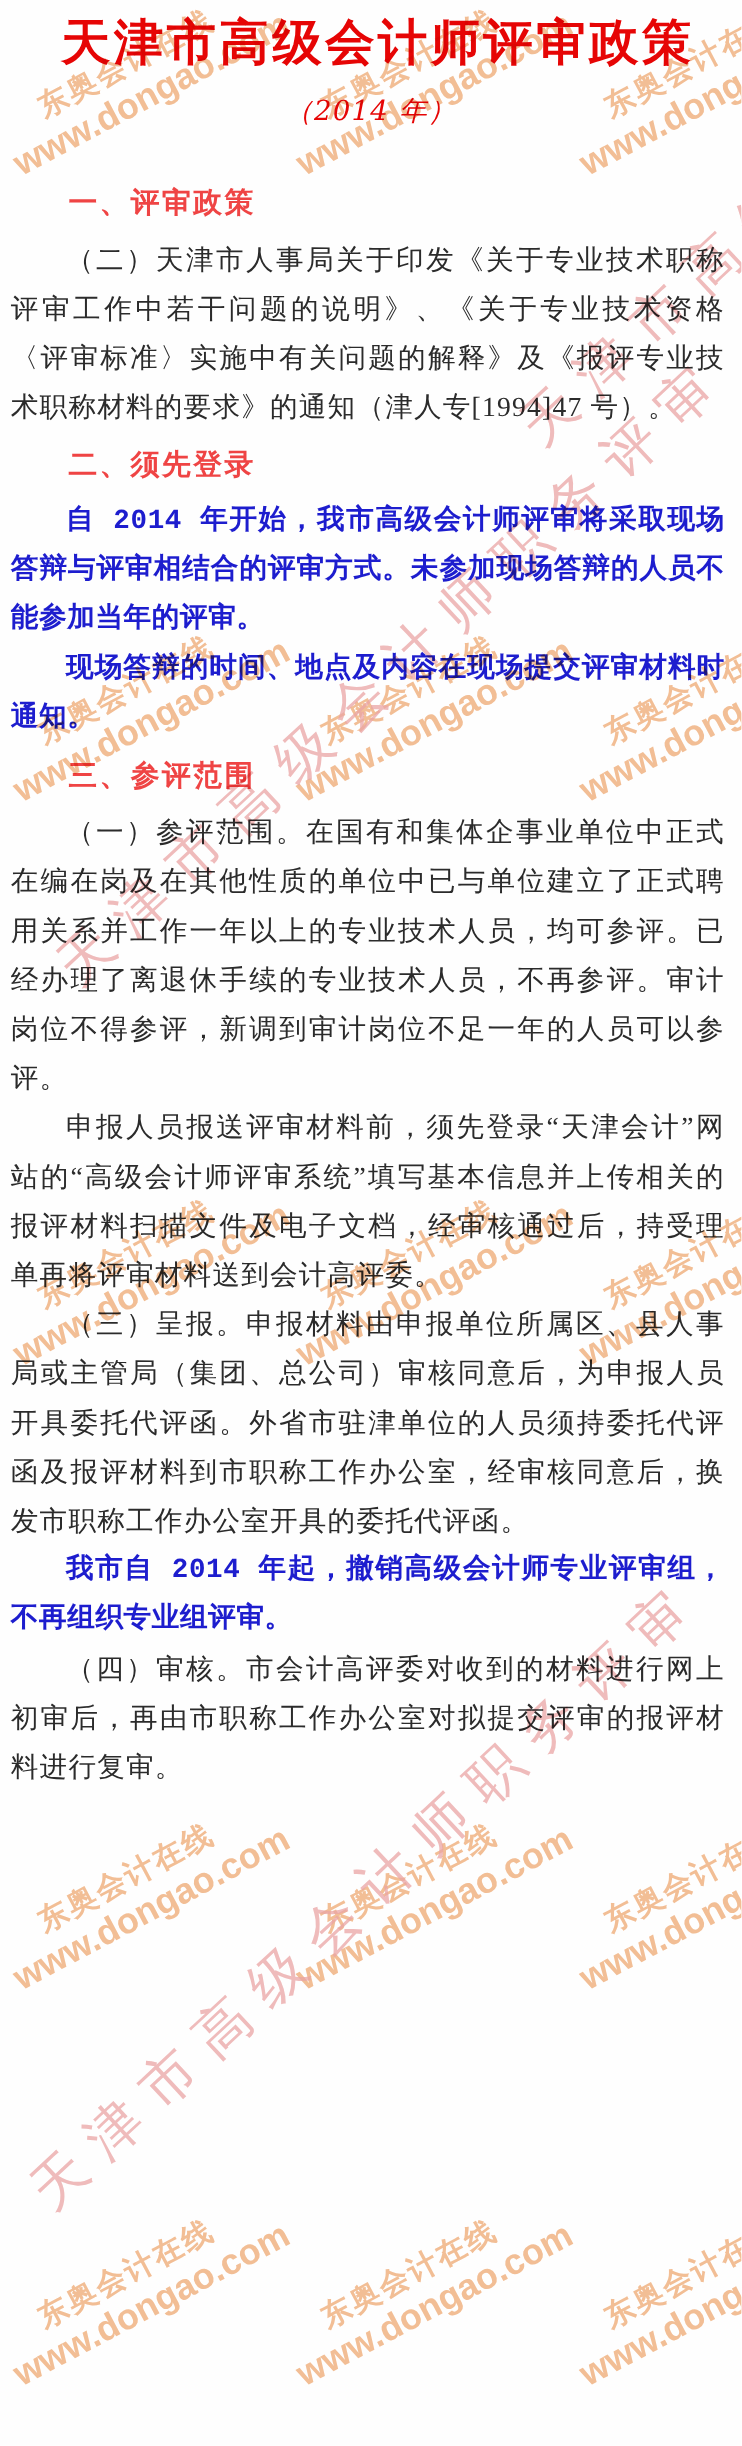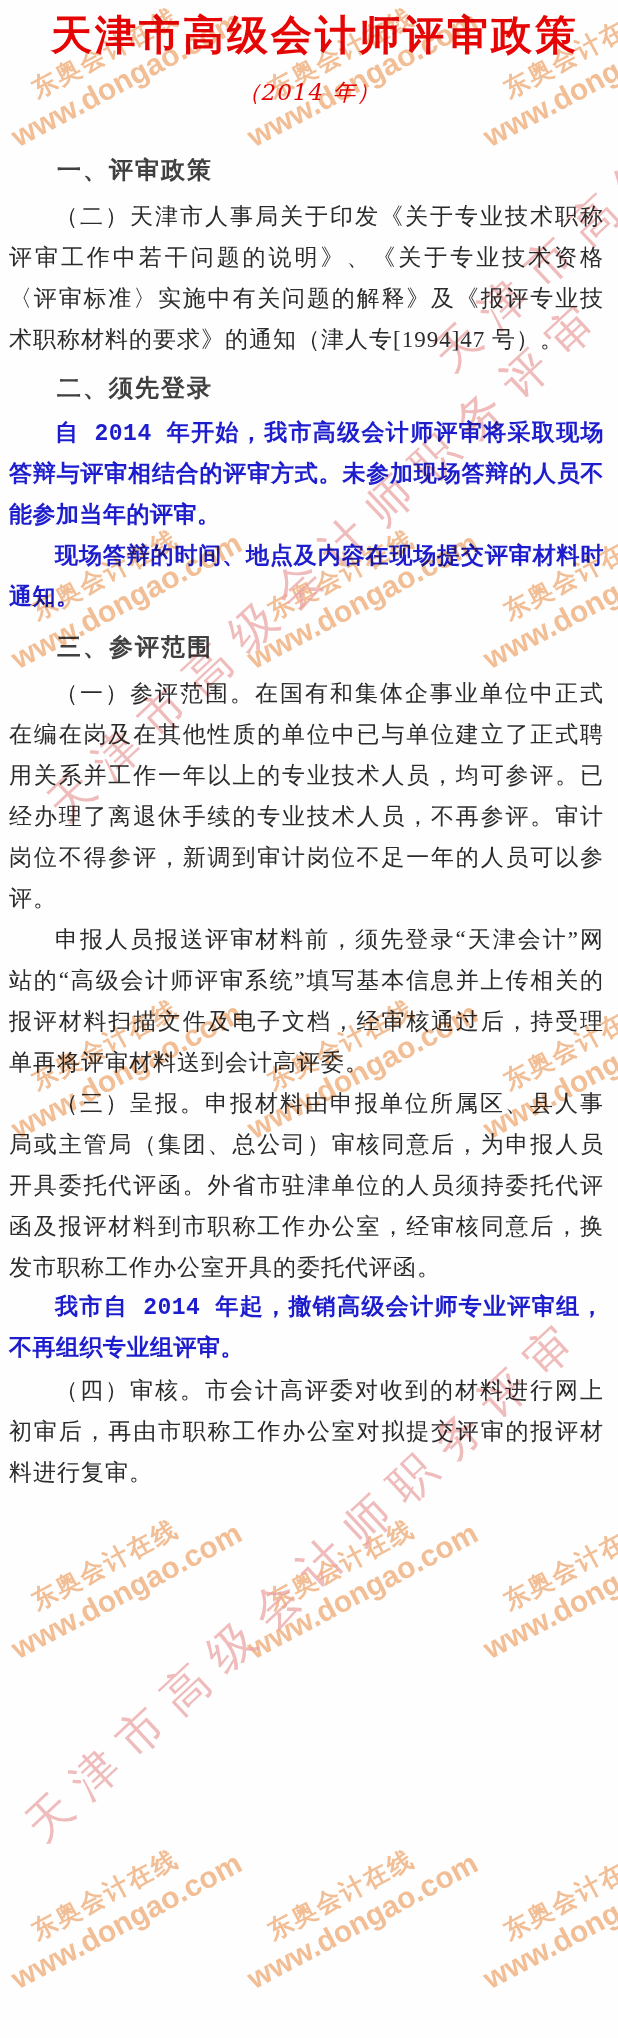--- a/index.html
+++ b/index.html
@@ -40,21 +40,21 @@
     color:#2b2b2b;
     text-align:justify;
     z-index:1;
   }
   .sec-heading{
     margin:6px 0 4px 0;
     font-family:"Liberation Sans", sans-serif;
     font-weight:bold;
     font-size:24px;
     line-height:44px;
-    color:#404040;
+    color:#ef4444;
     text-indent:2em;
     letter-spacing:2px;
   }
   .para{
     margin:0;
     text-indent:2em;
   }
   .para.emphasis{
     font-family:Liberation Mono, monospace;
     font-weight:bold;

